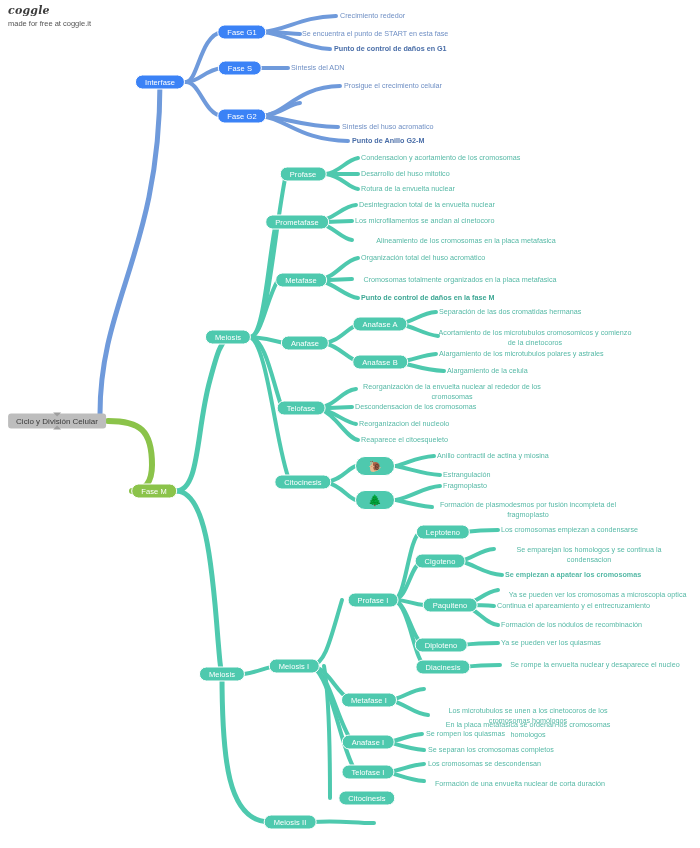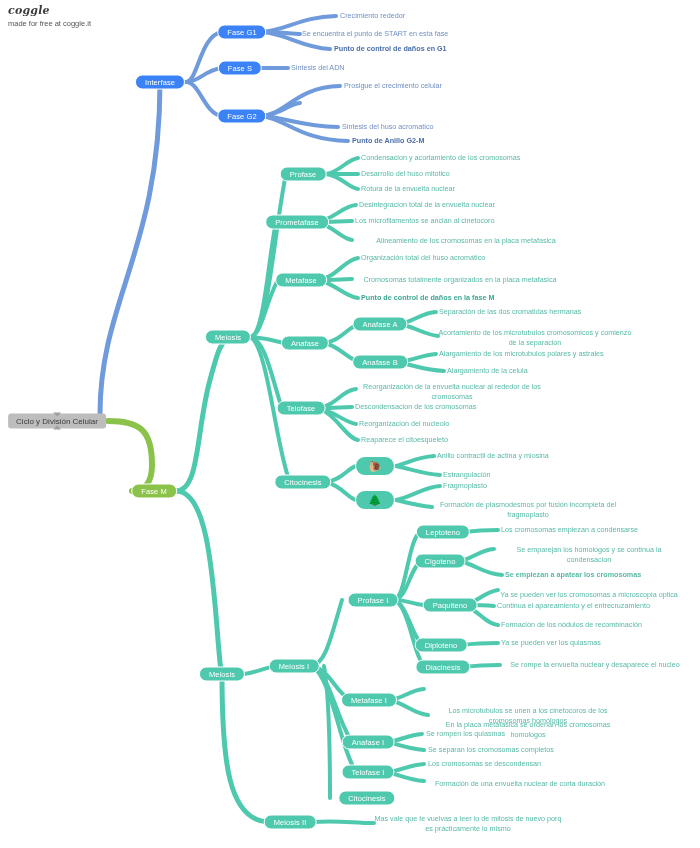--- a/index.html
+++ b/index.html
@@ -234,21 +234,21 @@
 
   <div class="leaf teal" style="left:359px;top:205px;">Desintegracion total de la envuelta nuclear</div>
   <div class="leaf teal" style="left:355px;top:221px;">Los microfilamentos se anclan al cinetocoro</div>
   <div class="leaf teal ctr" style="left:450px;top:241px;width:190px;margin-left:16px;">Alineamiento de los cromosomas en la placa metafasica</div>
 
   <div class="leaf teal" style="left:361px;top:258px;text-align:center;">Organización total del huso acromático</div>
   <div class="leaf teal ctr" style="left:460px;top:280px;width:210px;">Cromosomas totalmente organizados en la placa metafasica</div>
   <div class="leaf teal bold" style="left:361px;top:298px;">Punto de control de daños en la fase M</div>
 
   <div class="leaf teal" style="left:439px;top:312px;">Separación de las dos cromatidas hermanas</div>
-  <div class="leaf teal ctr" style="left:535px;top:337px;width:195px;">Acortamiento de los microtubulos cromosomicos y comienzo de la separacion</div>
+  <div class="leaf teal ctr" style="left:535px;top:337px;width:195px;">Acortamiento de los microtubulos cromosomicos y comienzo de la cinetocoros</div>
   <div class="leaf teal" style="left:439px;top:354px;">Alargamiento de los microtubulos polares y astrales</div>
   <div class="leaf teal" style="left:447px;top:371px;">Alargamiento de la celula</div>
 
   <div class="leaf teal ctr" style="left:452px;top:391px;width:190px;">Reorganización de la envuelta nuclear al rededor de los cromosomas</div>
   <div class="leaf teal" style="left:355px;top:407px;">Descondensacion de los cromosomas</div>
   <div class="leaf teal" style="left:359px;top:424px;">Reorganizacion del nucleolo</div>
   <div class="leaf teal" style="left:361px;top:440px;">Reaparece el citoesqueleto</div>
 
   <div class="leaf teal" style="left:437px;top:456px;">Anillo contractil de actina y miosina</div>
   <div class="leaf teal" style="left:443px;top:475px;">Estrangulación</div>
@@ -265,27 +265,26 @@
   <div class="node pill teal" style="left:443px;top:667px;">Diacinesis</div>
   <div class="node pill teal" style="left:369px;top:700px;">Metafase I</div>
   <div class="node pill teal" style="left:368px;top:742px;">Anafase I</div>
   <div class="node pill teal" style="left:368px;top:772px;">Telofase I</div>
   <div class="node pill teal" style="left:367px;top:798px;">Citocinesis</div>
   <div class="node pill teal" style="left:290px;top:822px;">Meiosis II</div>
 
   <div class="leaf teal" style="left:501px;top:530px;">Los cromosomas empiezan a condensarse</div>
   <div class="leaf teal ctr" style="left:589px;top:554px;width:190px;">Se emparejan los homologos y se continua la condensacion</div>
   <div class="leaf teal" style="left:505px;top:575px;font-weight:bold;">Se empiezan a apatear los cromosomas</div>
-  <div class="leaf teal ctr" style="left:589px;top:595px;width:195px;">Ya se pueden ver los cromosomas a microscopia optica</div>
+  <div class="leaf teal ctr" style="left:589px;top:595px;width:195px;text-align:right;">Ya se pueden ver los cromosomas a microscopia optica</div>
   <div class="leaf teal" style="left:497px;top:606px;">Continua el apareamiento y el entrecruzamiento</div>
   <div class="leaf teal" style="left:501px;top:625px;">Formación de los nódulos de recombinación</div>
   <div class="leaf teal" style="left:501px;top:643px;">Ya se pueden ver los quiasmas</div>
   <div class="leaf teal ctr" style="left:595px;top:665px;width:190px;">Se rompe la envuelta nuclear y desaparece el nucleo</div>
 
   <div class="leaf teal ctr" style="left:528px;top:729px;width:195px;">En la placa metafasica se ordenan los cromosomas homologos</div>
   <div class="leaf teal ctr" style="left:528px;top:715px;width:195px;">Los microtubulos se unen a los cinetocoros de los cromosomas homólogos</div>
   <div class="leaf teal" style="left:426px;top:734px;">Se rompen los quiasmas</div>
   <div class="leaf teal" style="left:428px;top:750px;">Se separan los cromosomas completos</div>
   <div class="leaf teal" style="left:428px;top:764px;">Los cromosomas se descondensan</div>
   <div class="leaf teal ctr" style="left:520px;top:784px;width:185px;">Formación de una envuelta nuclear de corta duración</div>
-  <div class="leaf teal ctr" style="left:468px;top:823px;width:190px;">Mas vale que te vuelvas a leer lo de mitosis de nuevo porq es prácticamente lo mismo</div>
 
 </div>
 
 </body></html>

